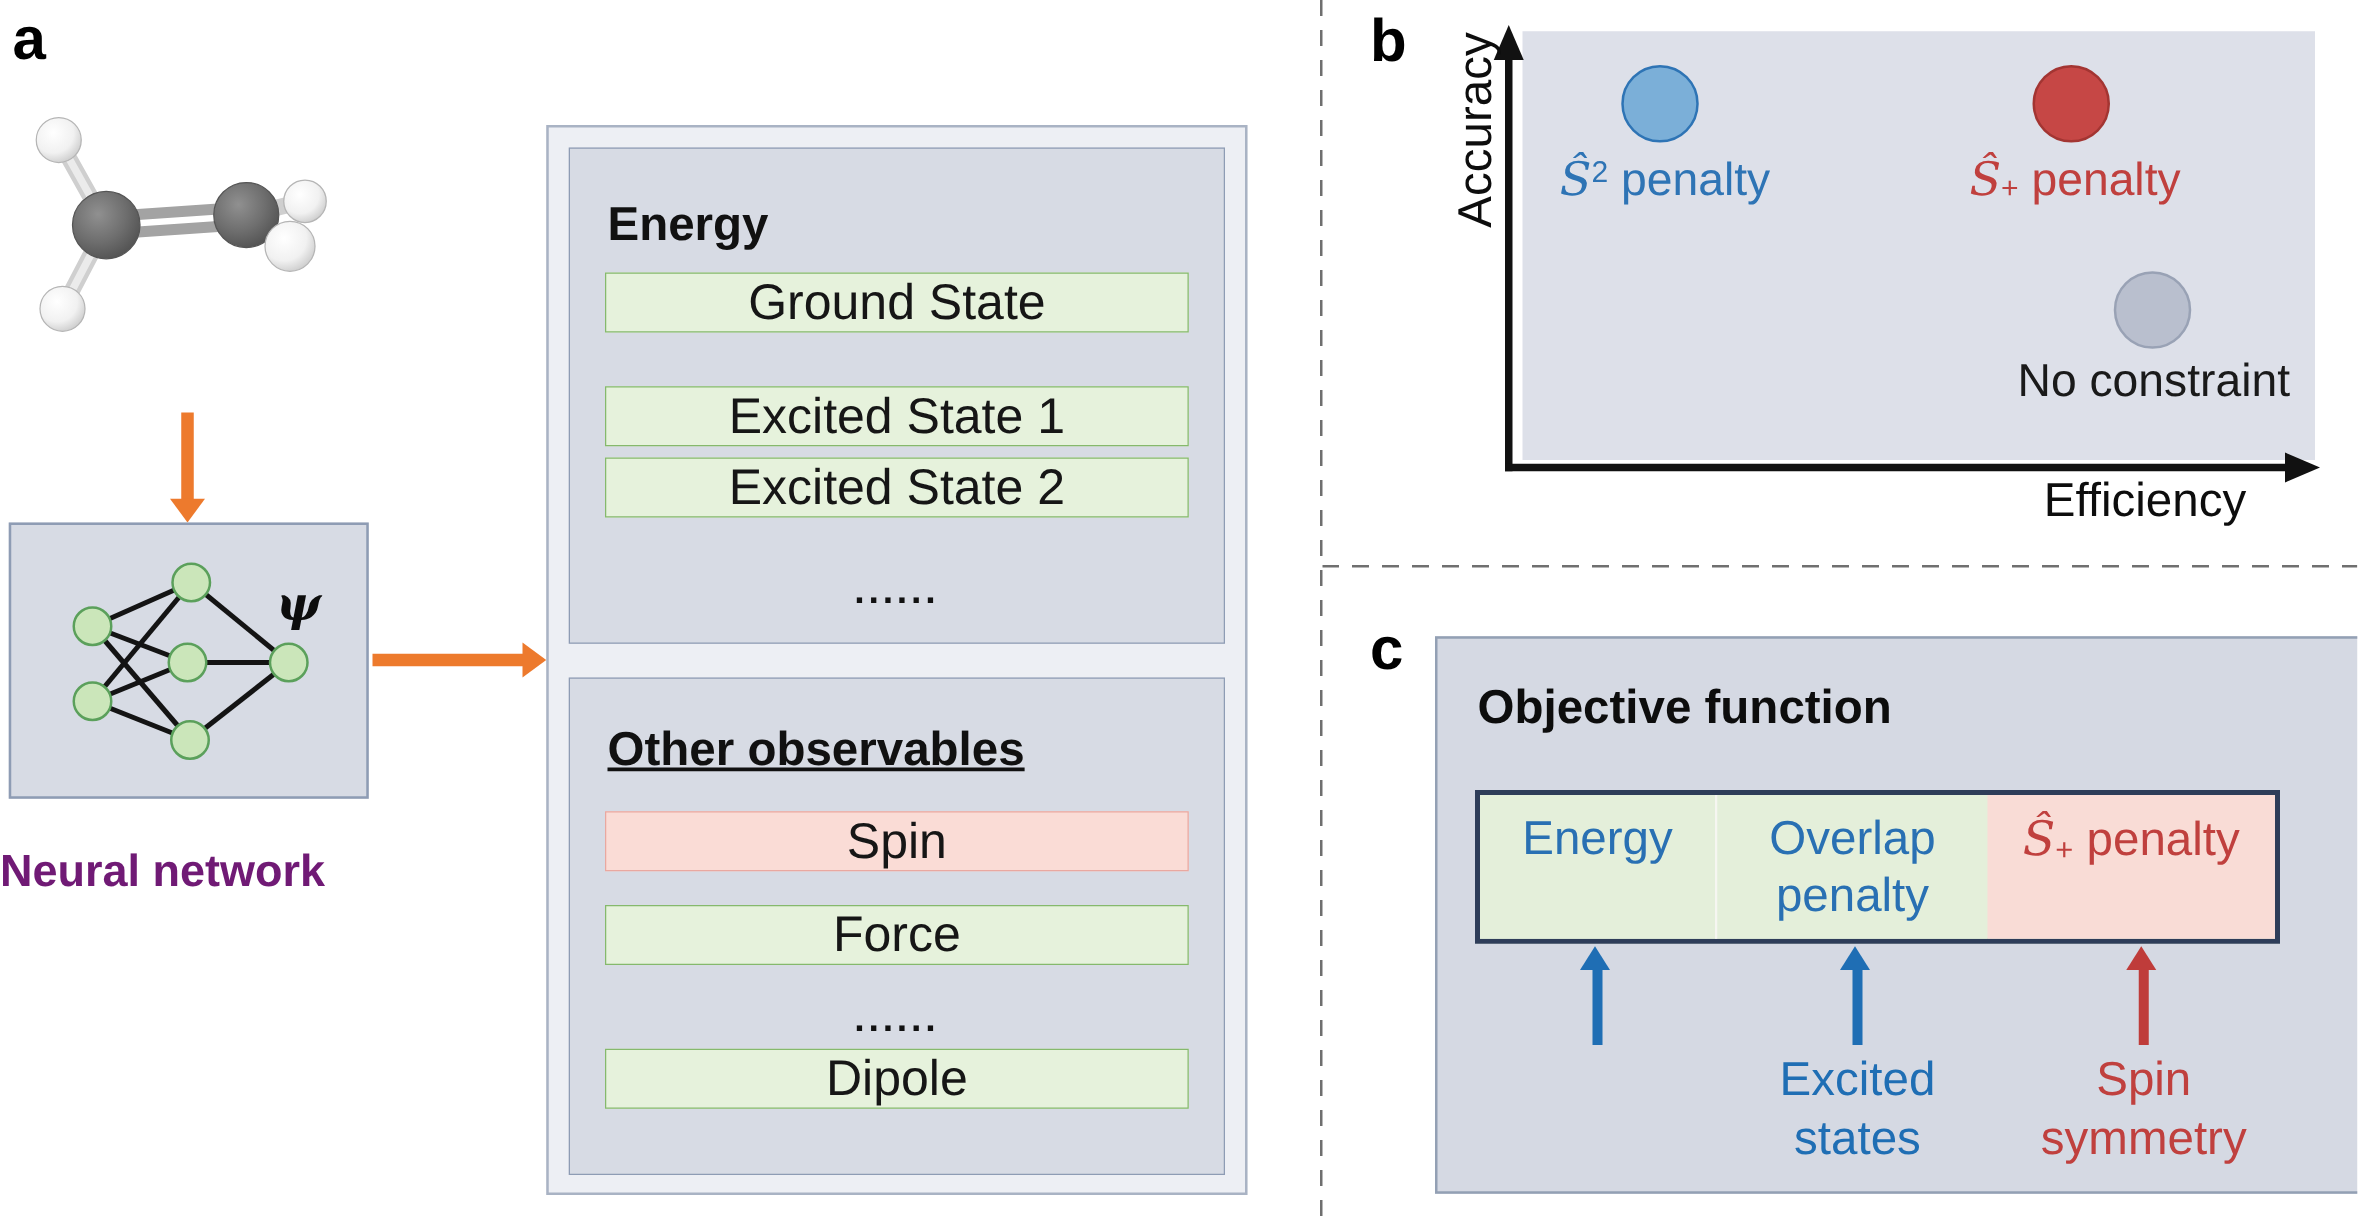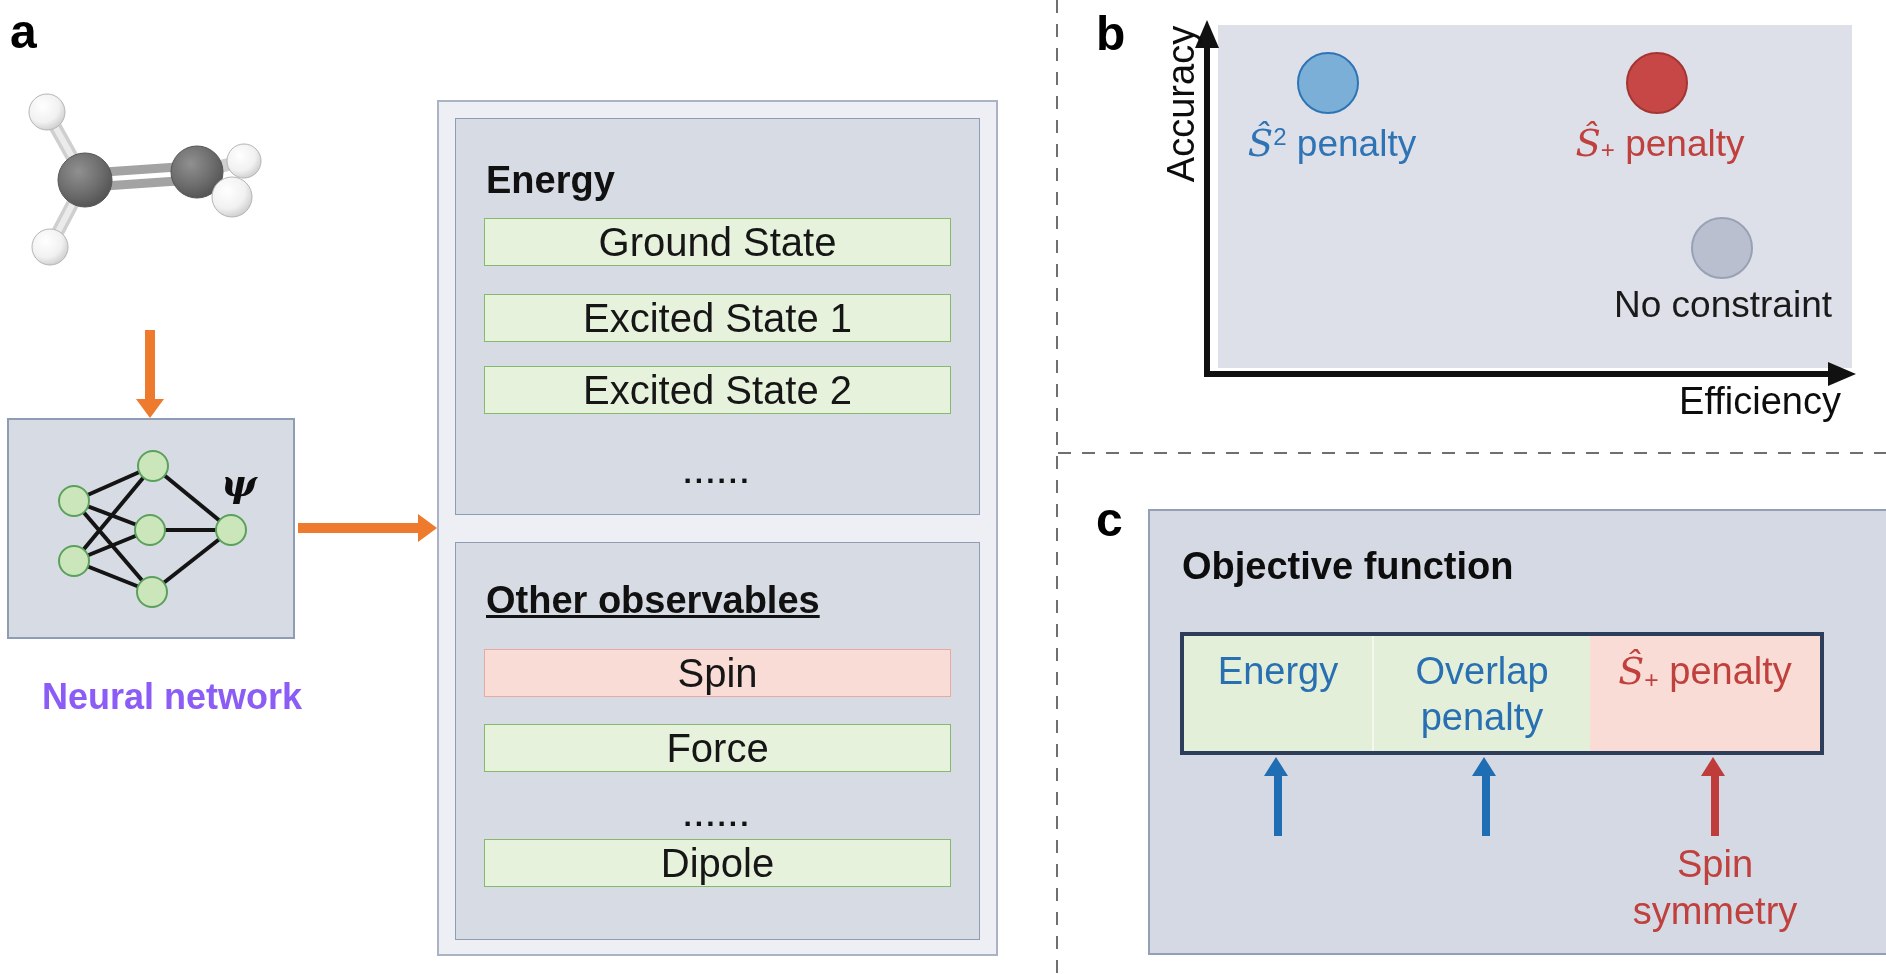--- a/index.html
+++ b/index.html
@@ -13,22 +13,22 @@
   .gray-box  { position:absolute; background:#d7dbe4; border:2px solid #8e9cb4; box-sizing:border-box; }
   .outer-box { position:absolute; background:#edeff4; border:2px solid #a9b3c4; box-sizing:border-box; }
   .box-title { position:absolute; left:30px; font-size:38px; font-weight:bold; color:#111; white-space:nowrap; }
   .row { position:absolute; left:28px; width:467px; height:48px; box-sizing:border-box;
          display:flex; align-items:center; justify-content:center; font-size:40px; color:#161616; }
   .row.green { background:#e6f2dc; border:1px solid #85b96c; }
   .row.pink  { background:#fadcd6; border:1px solid #e9a8a0; }
   .dots6 { position:absolute; left:0; width:100%; text-align:center; font-size:30px; font-weight:bold;
            letter-spacing:3px; color:#111; }
 
-  .caption { position:absolute; left:0; top:674px; width:302px; text-align:right;
-             font-size:36px; font-weight:bold; color:#8b5cf6; line-height:46px; }
+  .caption { position:absolute; left:0; top:674px; width:302px; text-align:left;
+             font-size:36px; font-weight:bold; color:#701a75; line-height:46px; }
 
   
   .shaft-v { position:absolute; background:#ed7a2d; }
   .shaft-h { position:absolute; background:#ed7a2d; }
   .head-down  { position:absolute; width:0; height:0; border-left:14px solid transparent;
                 border-right:14px solid transparent; border-top:19px solid #ed7a2d; }
   .head-right { position:absolute; width:0; height:0; border-top:14px solid transparent;
                 border-bottom:14px solid transparent; border-left:19px solid #ed7a2d; }
 
   
@@ -42,21 +42,21 @@
   .axis-shaft-v { position:absolute; left:1204px; top:46px; width:6px; height:331px; background:#111; }
   .axis-head-up { position:absolute; left:1195px; top:20px; width:0; height:0;
                   border-left:12px solid transparent; border-right:12px solid transparent;
                   border-bottom:28px solid #111; }
   .axis-shaft-h { position:absolute; left:1204px; top:371px; width:626px; height:6px; background:#111; }
   .axis-head-right { position:absolute; left:1828px; top:362px; width:0; height:0;
                      border-top:12px solid transparent; border-bottom:12px solid transparent;
                      border-left:28px solid #111; }
   .y-axis-label { position:absolute; left:1181px; top:104px; transform:translate(-50%,-50%) rotate(-90deg);
                   font-size:38px; color:#0d0d0d; white-space:nowrap; }
-  .x-axis-label { position:absolute; left:1760px; top:380px; transform:translateX(-50%);
+  .x-axis-label { position:absolute; left:1716px; top:380px; transform:translateX(-50%);
                   font-size:38px; color:#0d0d0d; white-space:nowrap; }
   .dot { position:absolute; width:62px; height:62px; border-radius:50%; box-sizing:border-box; }
   .dot-label { position:absolute; transform:translateX(-50%); font-size:37px; white-space:nowrap; }
   .shat { font-style:italic; font-family:"DejaVu Serif","Liberation Serif",serif; }
   sup.scr { font-size:65%; vertical-align:38%; }
   sub.scr { font-size:65%; vertical-align:-8%; }
 
   
   .c-box { position:absolute; left:1148px; top:509px; width:796px; height:446px;
            background:#d5d9e3; border:2px solid #93a0b4; box-sizing:border-box; }
@@ -150,21 +150,21 @@
   <div>
     <div class="shaft-h" style="left:298px; top:523px; width:121px; height:10px;"></div>
     <div class="head-right" style="left:418px; top:514px;"></div>
   </div>
 
   <div class="outer-box" style="left:437px; top:100px; width:561px; height:856px;">
 
     <div class="gray-box" style="left:16px; top:16px; width:525px; height:397px; border-width:1.5px;">
       <div class="box-title" style="top:40px;">Energy</div>
       <div class="row green" style="top:99px;">Ground State</div>
-      <div class="row green" style="top:175px;">Excited State 1</div>
+      <div class="row green" style="top:190px;">Excited State 1</div>
       <div class="row green" style="top:247px;">Excited State 2</div>
       <div class="dots6" style="top:337px;">......</div>
     </div>
 
     <div class="gray-box" style="left:16px; top:440px; width:525px; height:398px; border-width:1.5px;">
       <div class="box-title" style="top:36px;text-decoration:underline;">Other observables</div>
       <div class="row pink" style="top:106px;">Spin</div>
       <div class="row green" style="top:181px;">Force</div>
       <div class="dots6" style="top:256px;">......</div>
       <div class="row green" style="top:296px;">Dipole</div>
@@ -227,19 +227,23 @@
     </div>
     <div>
       <div class="up-head" style="left:322px; border-bottom:19px solid #1f6eb4;"></div>
       <div class="up-shaft" style="left:332px; background:#1f6eb4;"></div>
     </div>
     <div>
       <div class="up-head" style="left:551px; border-bottom:19px solid #bf3c3a;"></div>
       <div class="up-shaft" style="left:561px; background:#bf3c3a;"></div>
     </div>
 
+    <div class="ann blue" style="left:336px;">
+      <span>Excited</span><br>
+      <span>states</span>
+    </div>
     <div class="ann red" style="left:565px;">
       <span>Spin</span><br>
       <span>symmetry</span>
     </div>
   </div>
 
 </div>
 
 </body></html>

